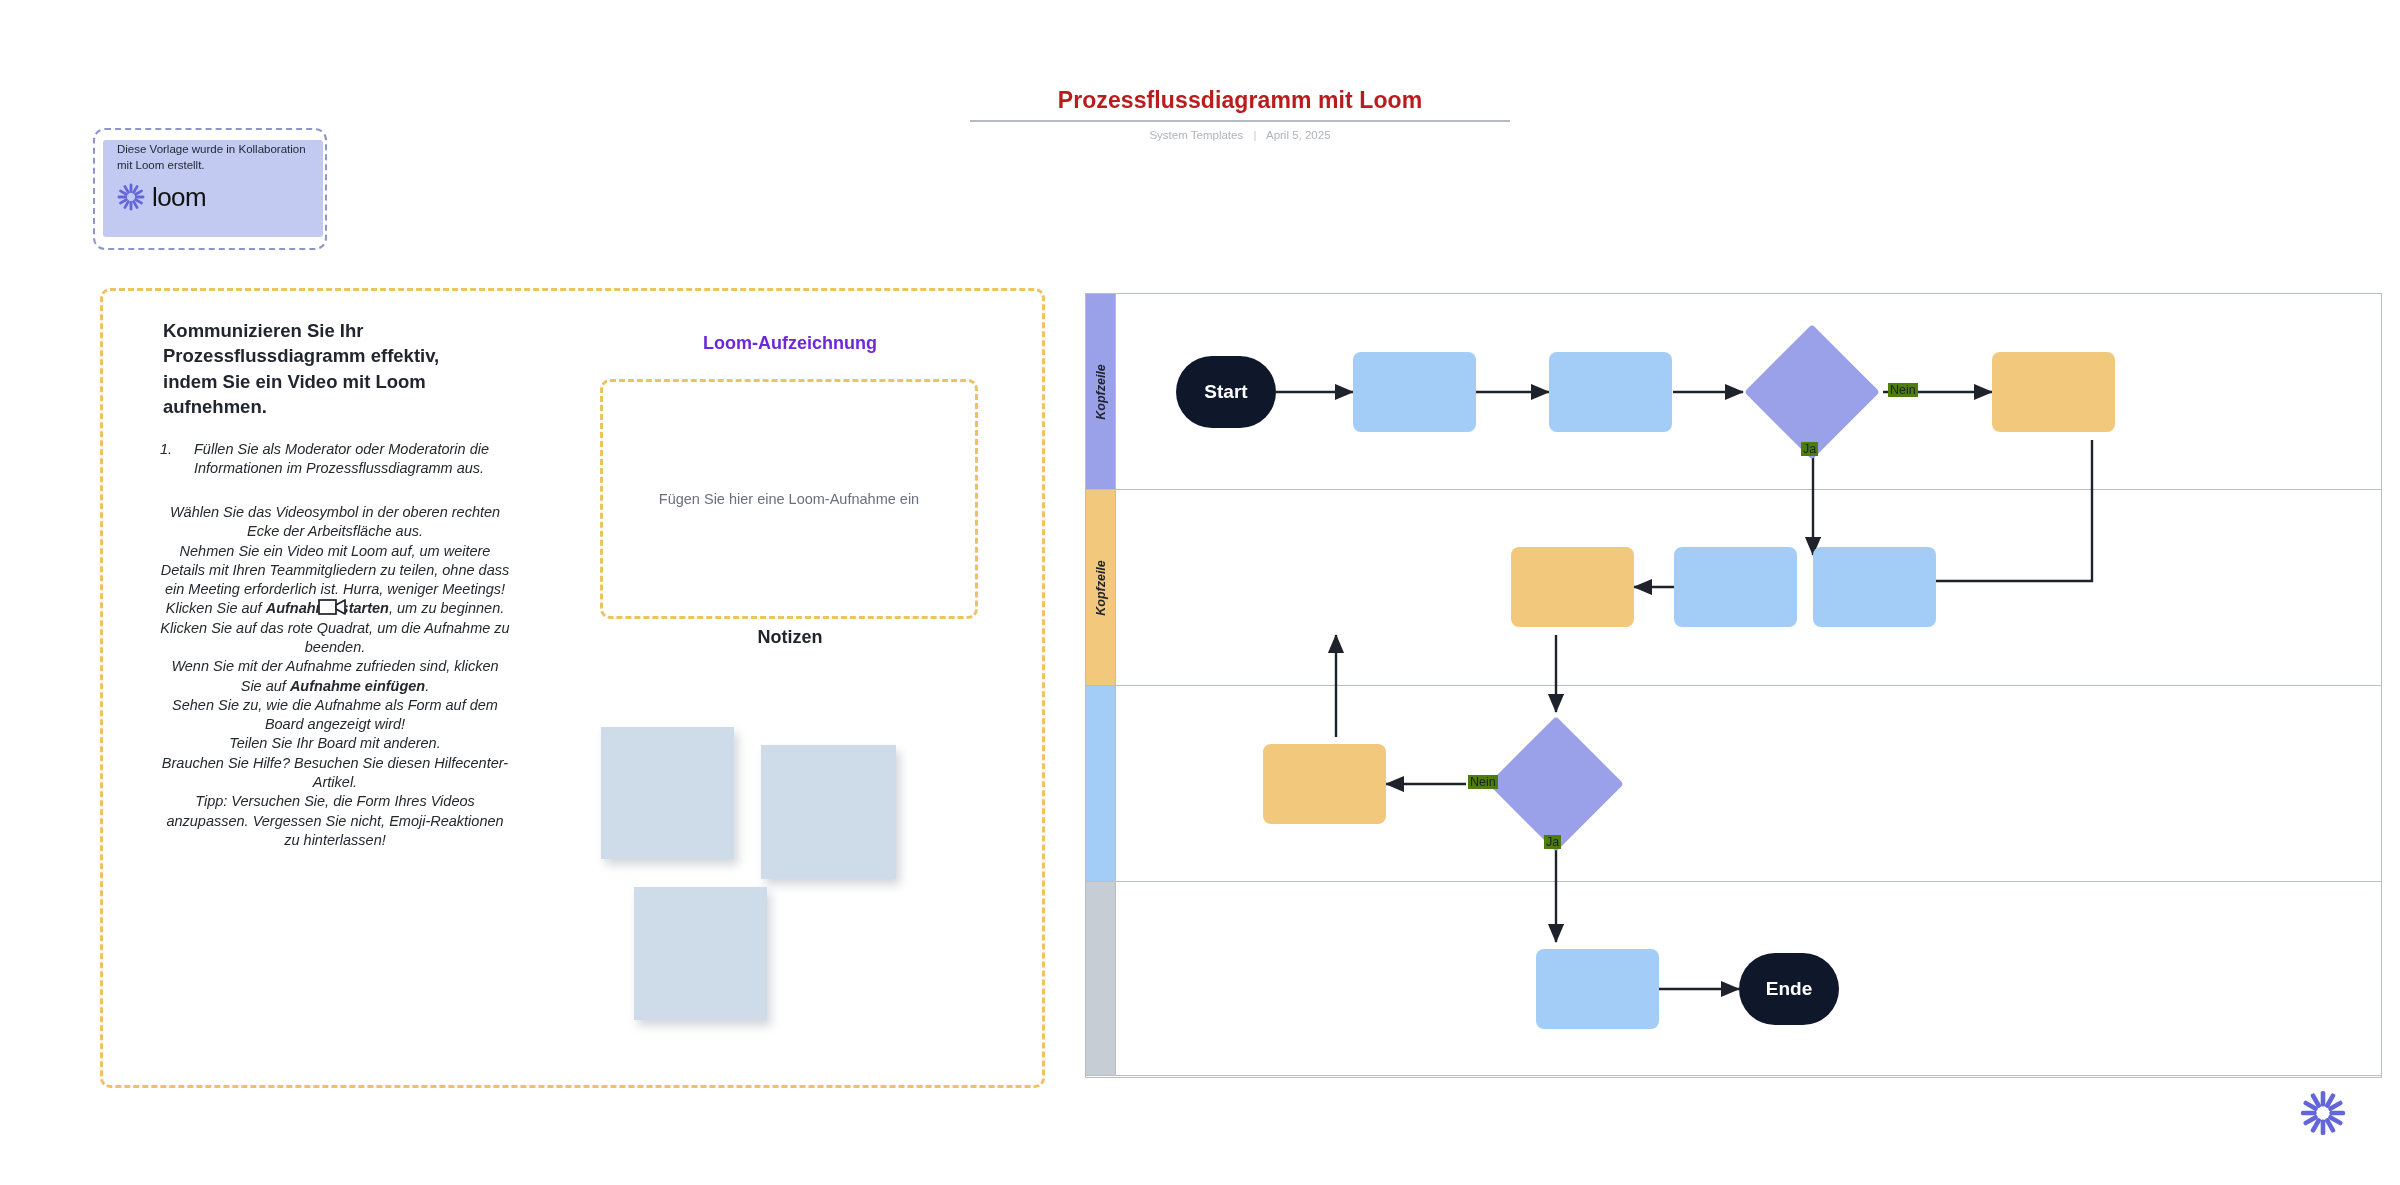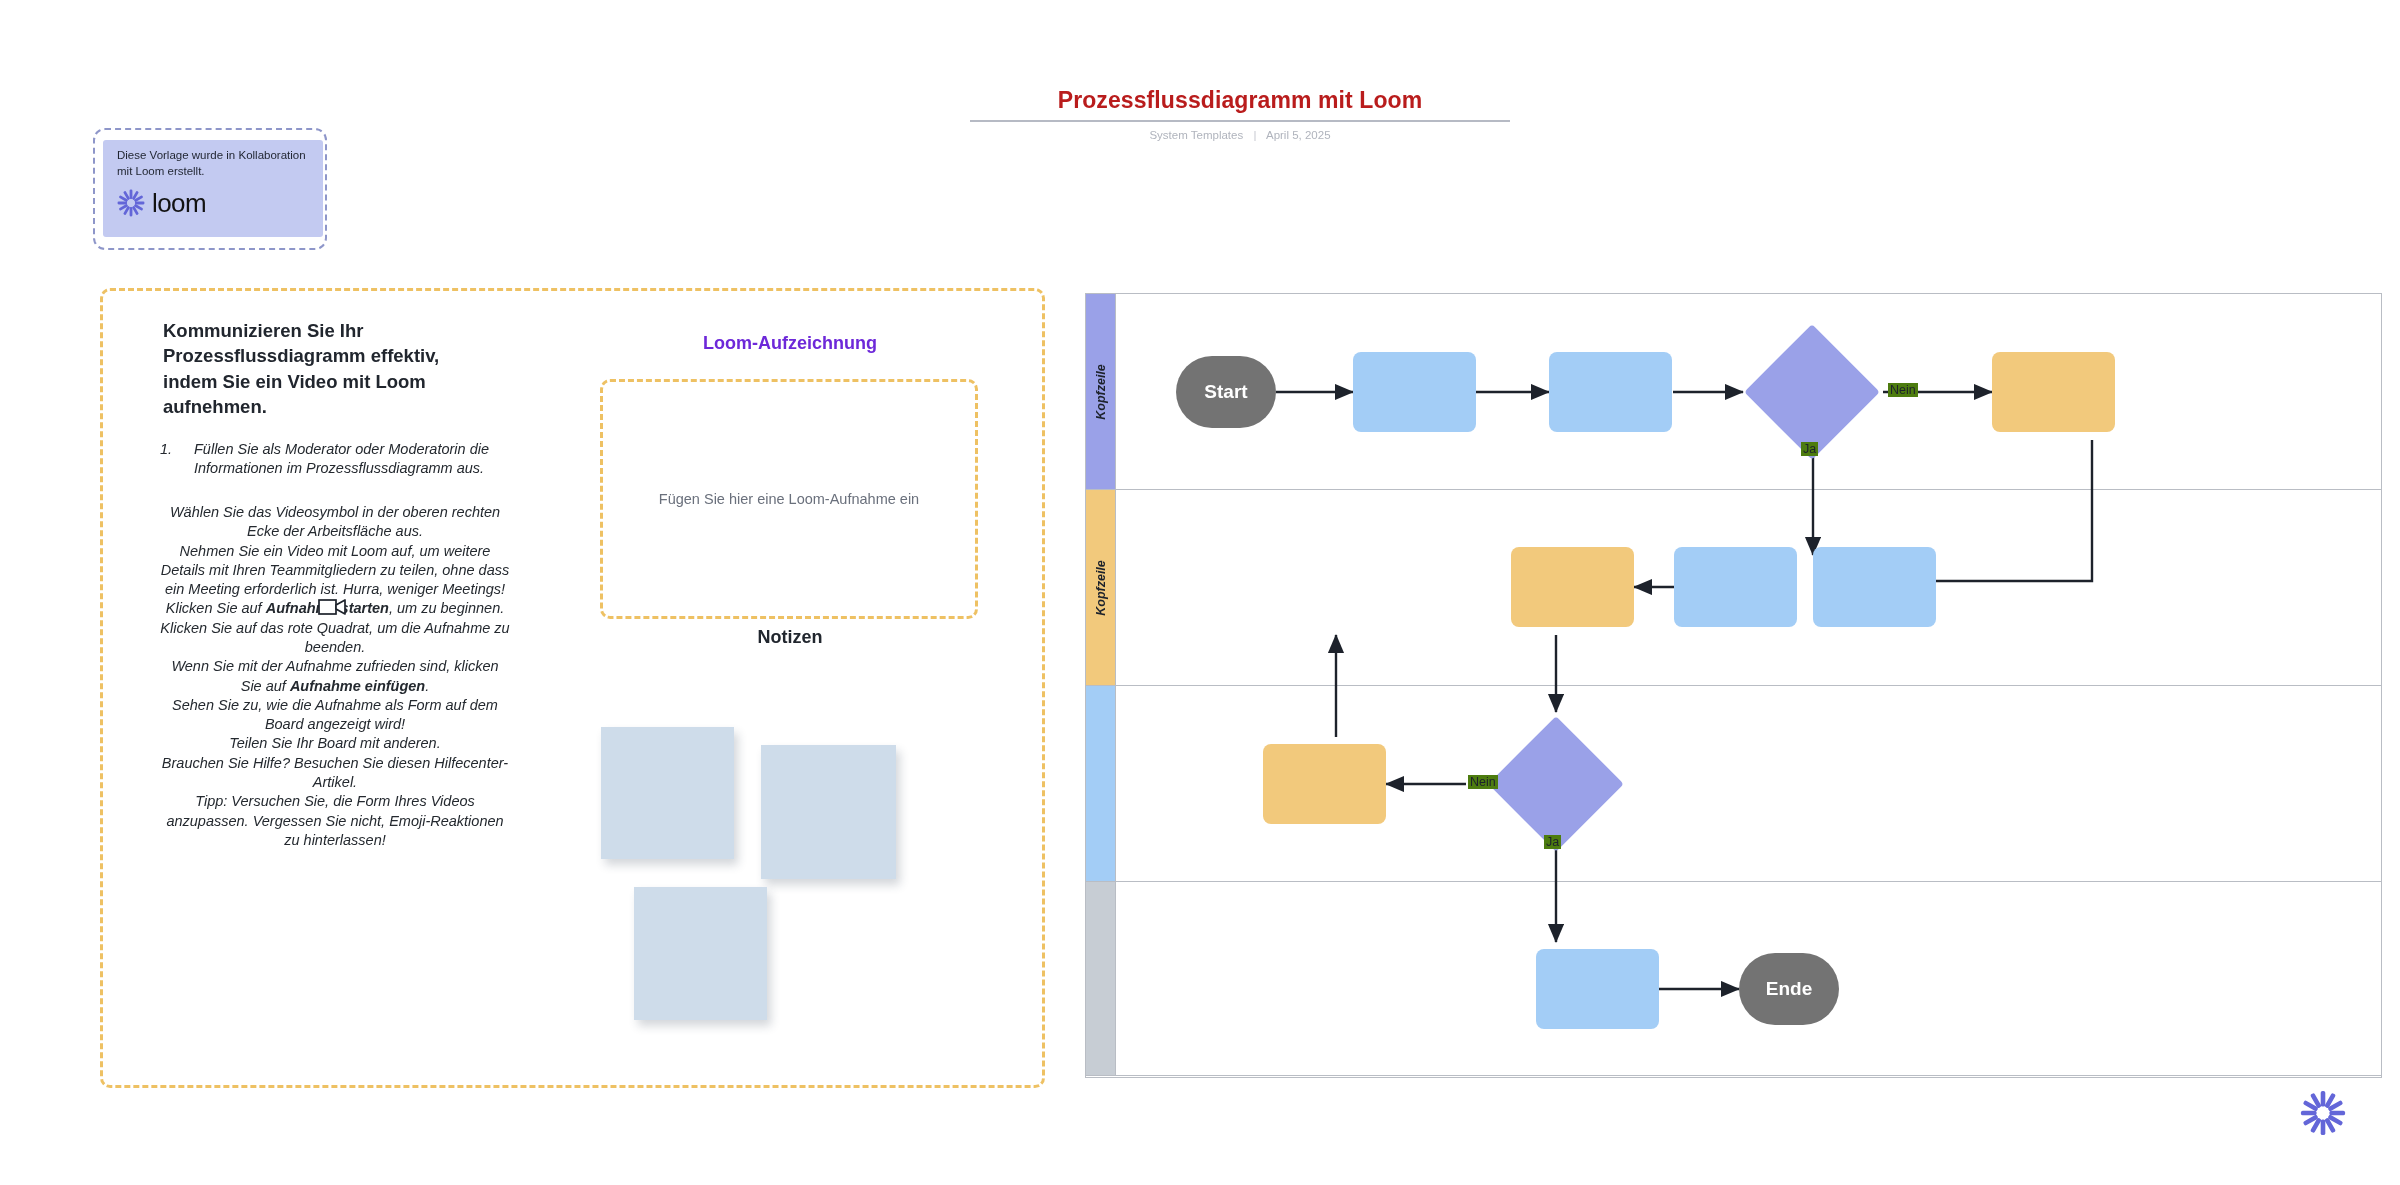--- a/index.html
+++ b/index.html
@@ -10,21 +10,21 @@
   #doc-header{position:absolute;left:970px;top:86px;width:540px;text-align:center;}
   #doc-title{font-size:23px;font-weight:bold;color:#b91c1c;letter-spacing:.1px;line-height:1.25;}
   #title-rule{width:540px;height:2px;background:#b6bac4;margin:5px 0 0 0;}
   #doc-meta{margin-top:7px;font-size:11.5px;color:#b0b4bd;}
   #doc-meta .sep{margin:0 7px;color:#c6c9d1;}
 
   
   #loom-badge-frame{position:absolute;left:93px;top:128px;width:230px;height:118px;
         border:2.5px dashed #8e96c9;border-radius:12px;}
   #loom-badge{position:absolute;left:103px;top:140px;width:220px;height:97px;
-        background:#c3caf1;border-radius:3px;padding:8px 14px;box-sizing:border-box;}
+        background:#c3caf1;border-radius:3px;padding:2px 14px;box-sizing:border-box;}
   #loom-badge-text{font-size:11.5px;line-height:1.38;color:#1f2430;}
   #loom-badge-logo{display:flex;align-items:center;gap:7px;margin-top:9px;}
   #loom-badge-wordmark{font-size:26px;font-weight:normal;letter-spacing:-.6px;color:#121212;line-height:1;}
 
   .loom-burst{display:block;}
 
   
   #left-panel{position:absolute;left:100px;top:288px;width:945px;height:800px;
         border:3px dashed #eec163;border-radius:10px;box-sizing:border-box;}
 
@@ -67,21 +67,21 @@
   .lane-hdr-label{position:absolute;left:50%;top:50%;
         transform:translate(-50%,-50%) rotate(180deg);writing-mode:vertical-rl;
         font-size:12.5px;font-weight:bold;font-style:italic;color:#1d222b;white-space:nowrap;}
 
   #lane-1{top:0;height:196px;}
   #lane-2{top:196px;height:196px;}
   #lane-3{top:392px;height:196px;}
   #lane-4{top:588px;height:194px;}
 
   .node{position:absolute;border-radius:8px;}
-  .node.term{border-radius:40px;background:#737373;display:flex;align-items:center;
+  .node.term{border-radius:40px;background:#0f172a;display:flex;align-items:center;
         justify-content:center;color:#fff;font-size:19px;font-weight:bold;}
   .node.proc-blue{background:#a3cdf6;}
   .node.proc-orange{background:#f2c97c;}
   .node.dec{background:#9aa1e8;transform:rotate(45deg);border-radius:4px;}
 
   #svg-arrows{position:absolute;left:0;top:0;width:1295px;height:783px;pointer-events:none;}
   .edge-label{position:absolute;font-size:12.5px;color:#1d222b;background:#4d7c0f;
         padding:0 2px;}
 
   #loom-mark-br{position:absolute;left:2300px;top:1090px;}

